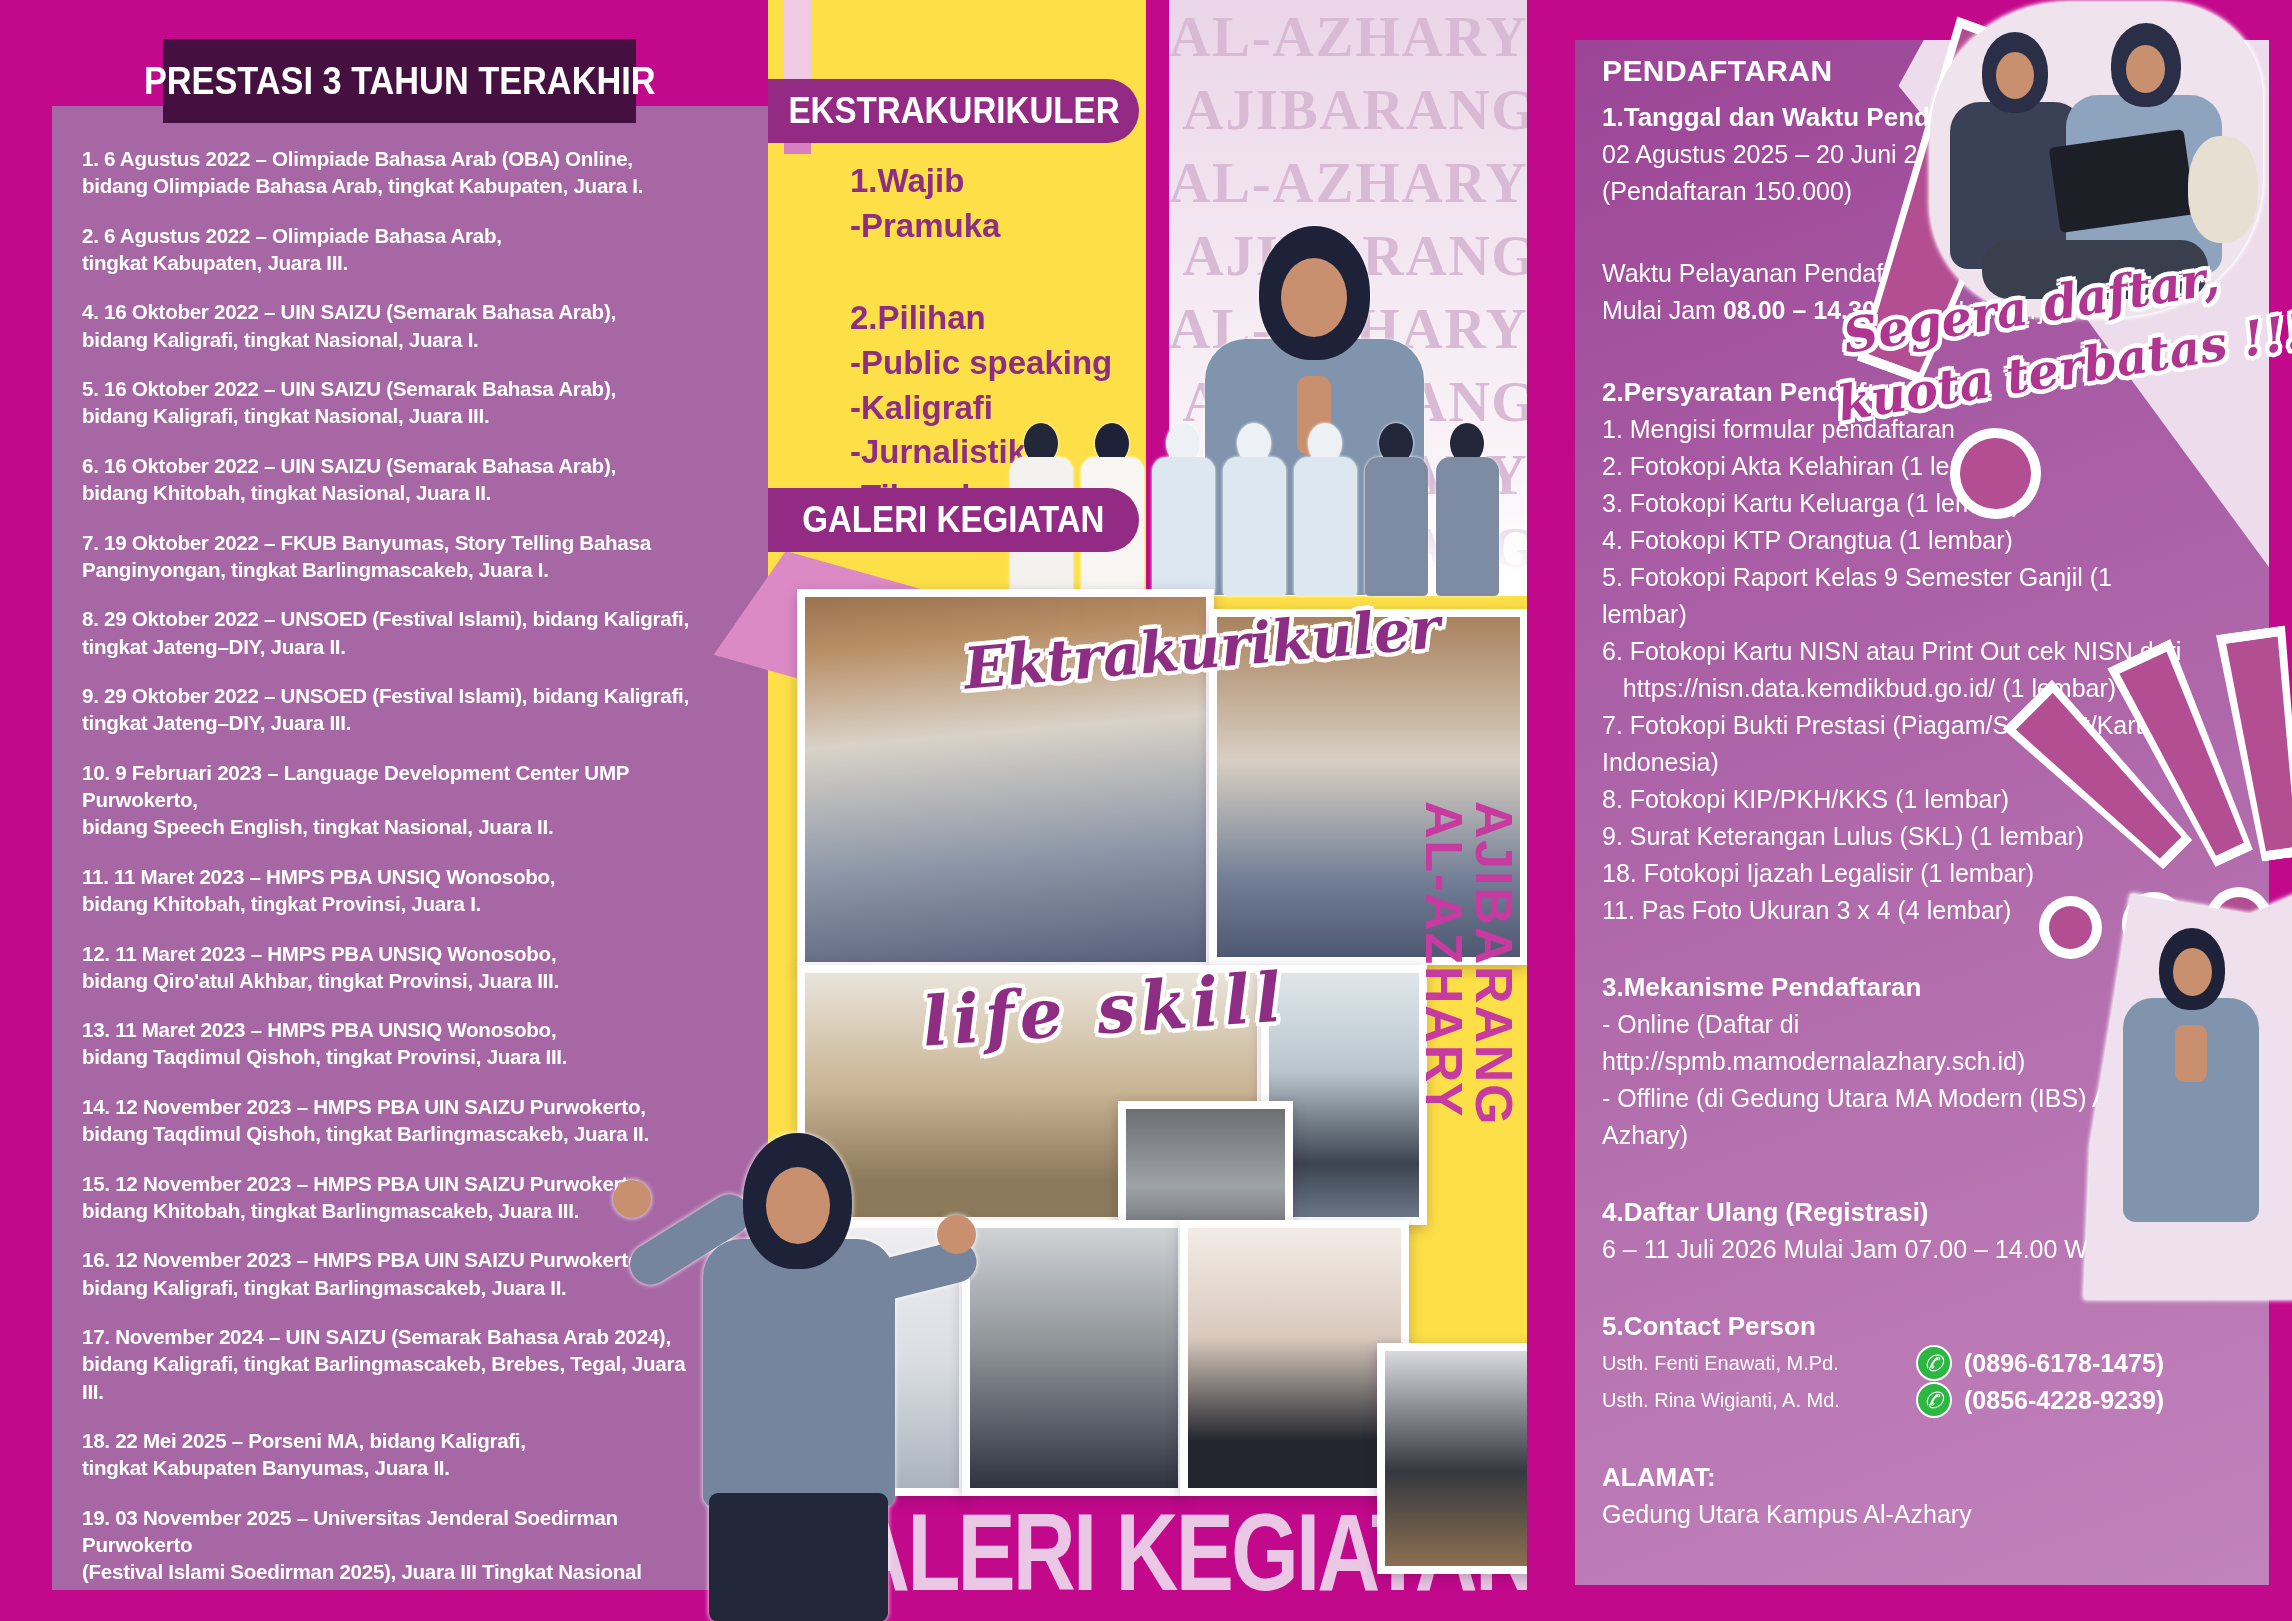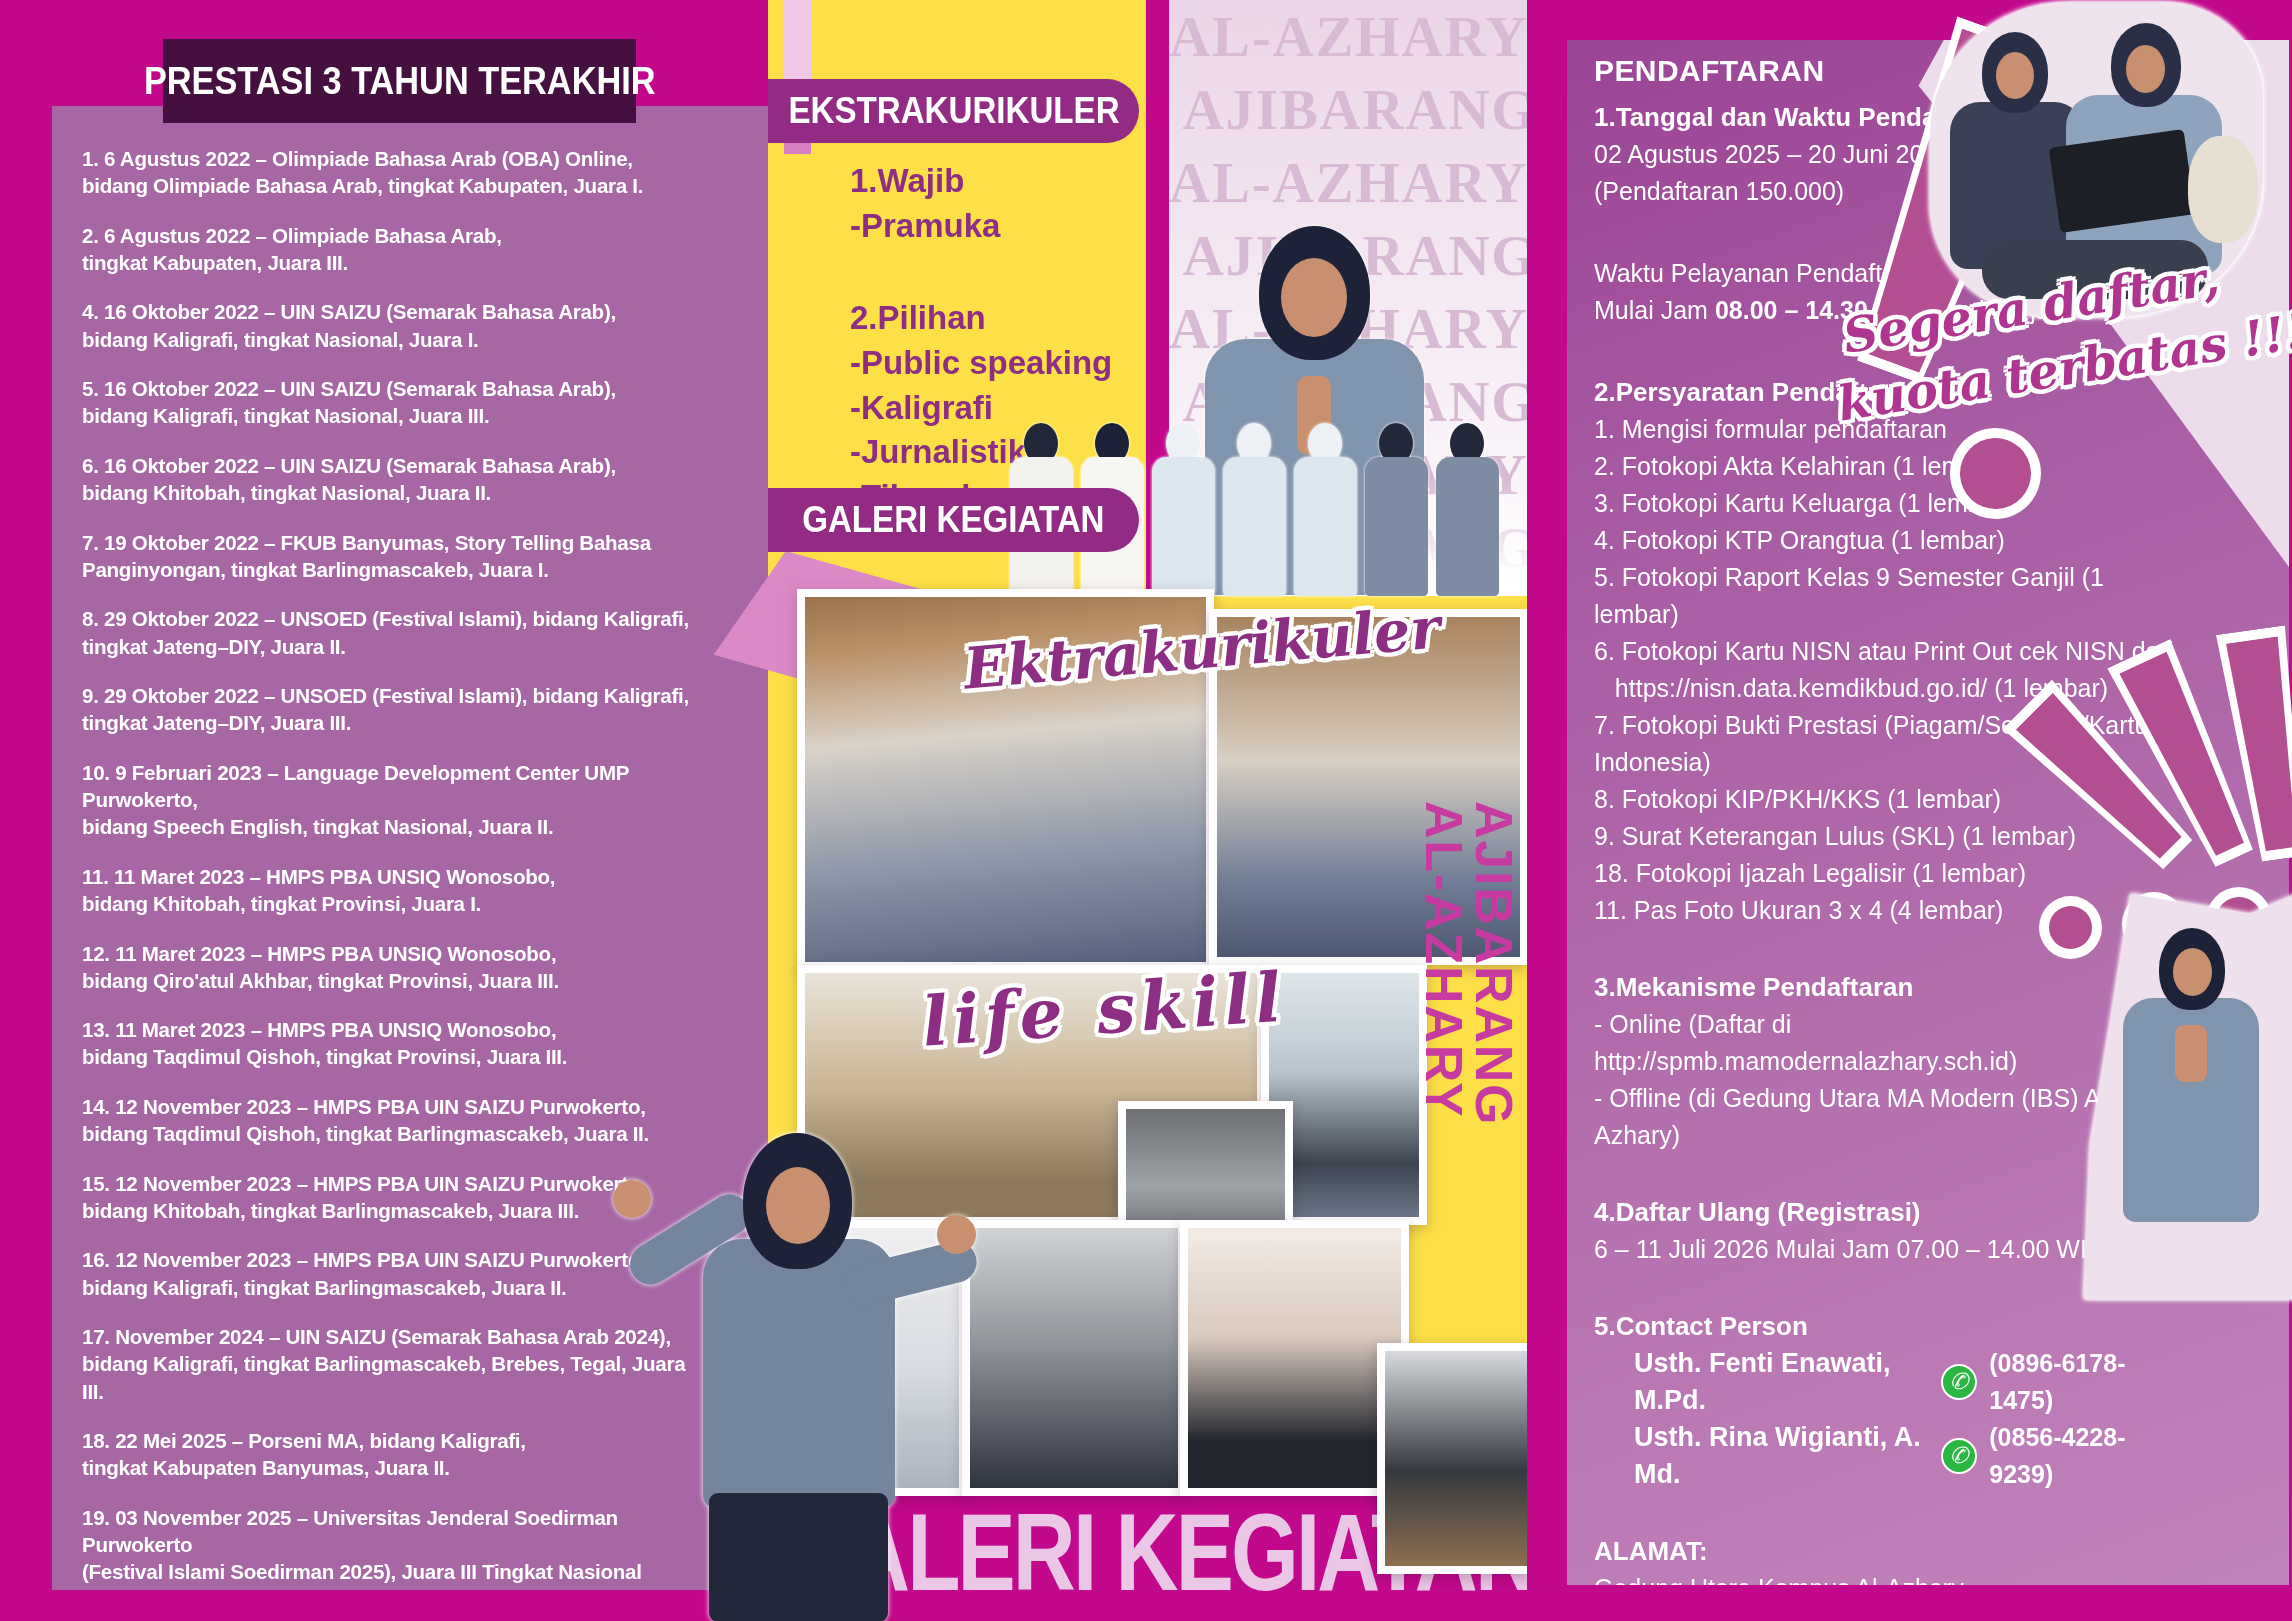--- a/index.html
+++ b/index.html
@@ -86,31 +86,31 @@
   .sg-hand-l{position:absolute;left:-5.4px;top:47px;width:38px;height:38px;background:#C8906F;border-radius:50%;}
   .sg-arm-r{position:absolute;left:224px;top:120px;width:136px;height:41px;background:#76859E;border-radius:21.5px;transform:rotate(-14deg);}
   .sg-hand-r{position:absolute;left:319px;top:82px;width:39px;height:39px;background:#C8906F;border-radius:50%;}
   .sg-body{position:absolute;left:85px;top:106px;width:192px;height:269px;background:#76859E;border-radius:38px 38px 12.5px 12.5px;}
   .sg-hijab{position:absolute;left:125px;top:0;width:109px;height:136px;background:#1D2238;border-radius:50% 50% 46% 46%;}
   .sg-face{position:absolute;left:148px;top:34px;width:64px;height:77px;background:#C8906F;border-radius:50%;}
   .sg-skirt{position:absolute;left:91px;top:360px;width:179px;height:129px;background:#23273A;border-radius:9px;}
 
   
   #right-panel{position:absolute;left:1527px;top:0;width:766px;height:1622px;background:#C2098C;z-index:2;}
-  .reg-box{position:absolute;left:40px;top:40px;width:694px;height:1545px;z-index:1;overflow:hidden;
-    background:linear-gradient(160deg,#9C4496 0%,#A85CA4 30%,#B46FAE 62%,#C183BC 100%);padding-left:28px;}
+  .reg-box{position:absolute;left:48px;top:40px;width:694px;height:1545px;z-index:1;overflow:hidden;
+    background:linear-gradient(160deg,#9C4496 0%,#A85CA4 30%,#B46FAE 62%,#C183BC 100%);}
   .pale-wedge{position:absolute;right:0;top:0;width:421px;height:573px;background:#EDDCEC;
     clip-path:polygon(30% 0,100% 0,100% 92%,56% 48%,12% 8%,18% 0);}
   .reg-content{position:absolute;left:27px;top:14.3px;width:591px;z-index:2;color:#fff;}
   .r-head{font-size:30px;font-weight:800;letter-spacing:0.4px;margin-bottom:10.7px;}
   .r-bold{font-size:26px;font-weight:700;line-height:37px;}
   .r-line{font-size:25px;font-weight:400;line-height:37px;}
   .mt50{margin-top:45px;} .mt45{margin-top:40px;}
   .c-row{display:flex;align-items:center;gap:12.5px;line-height:37px;}
-  .c-name{font-size:27px;font-weight:700;width:301px;margin-left:40px;}
+  .c-name{font-size:20px;font-weight:400;width:301px;}
   .c-phone{font-size:25px;font-weight:700;}
   .wa-icon{width:36px;height:36px;border-radius:50%;background:#2BB741;color:#fff;flex:none;
     display:inline-flex;align-items:center;justify-content:center;font-size:22.4px;border:2.7px solid #fff;box-sizing:border-box;}
 
   
   .x-bar-o{position:absolute;background:#fff;}
   .x-bar-i{position:absolute;inset:9.9px;background:#B44E92;}
   .clip-ex{clip-path:polygon(6% 0,94% 0,76% 100%,24% 100%);}
   .x-dot-o{position:absolute;background:#fff;border-radius:50%;}
   .x-dot-i{position:absolute;inset:9.9px;background:#B44E92;border-radius:50%;}

